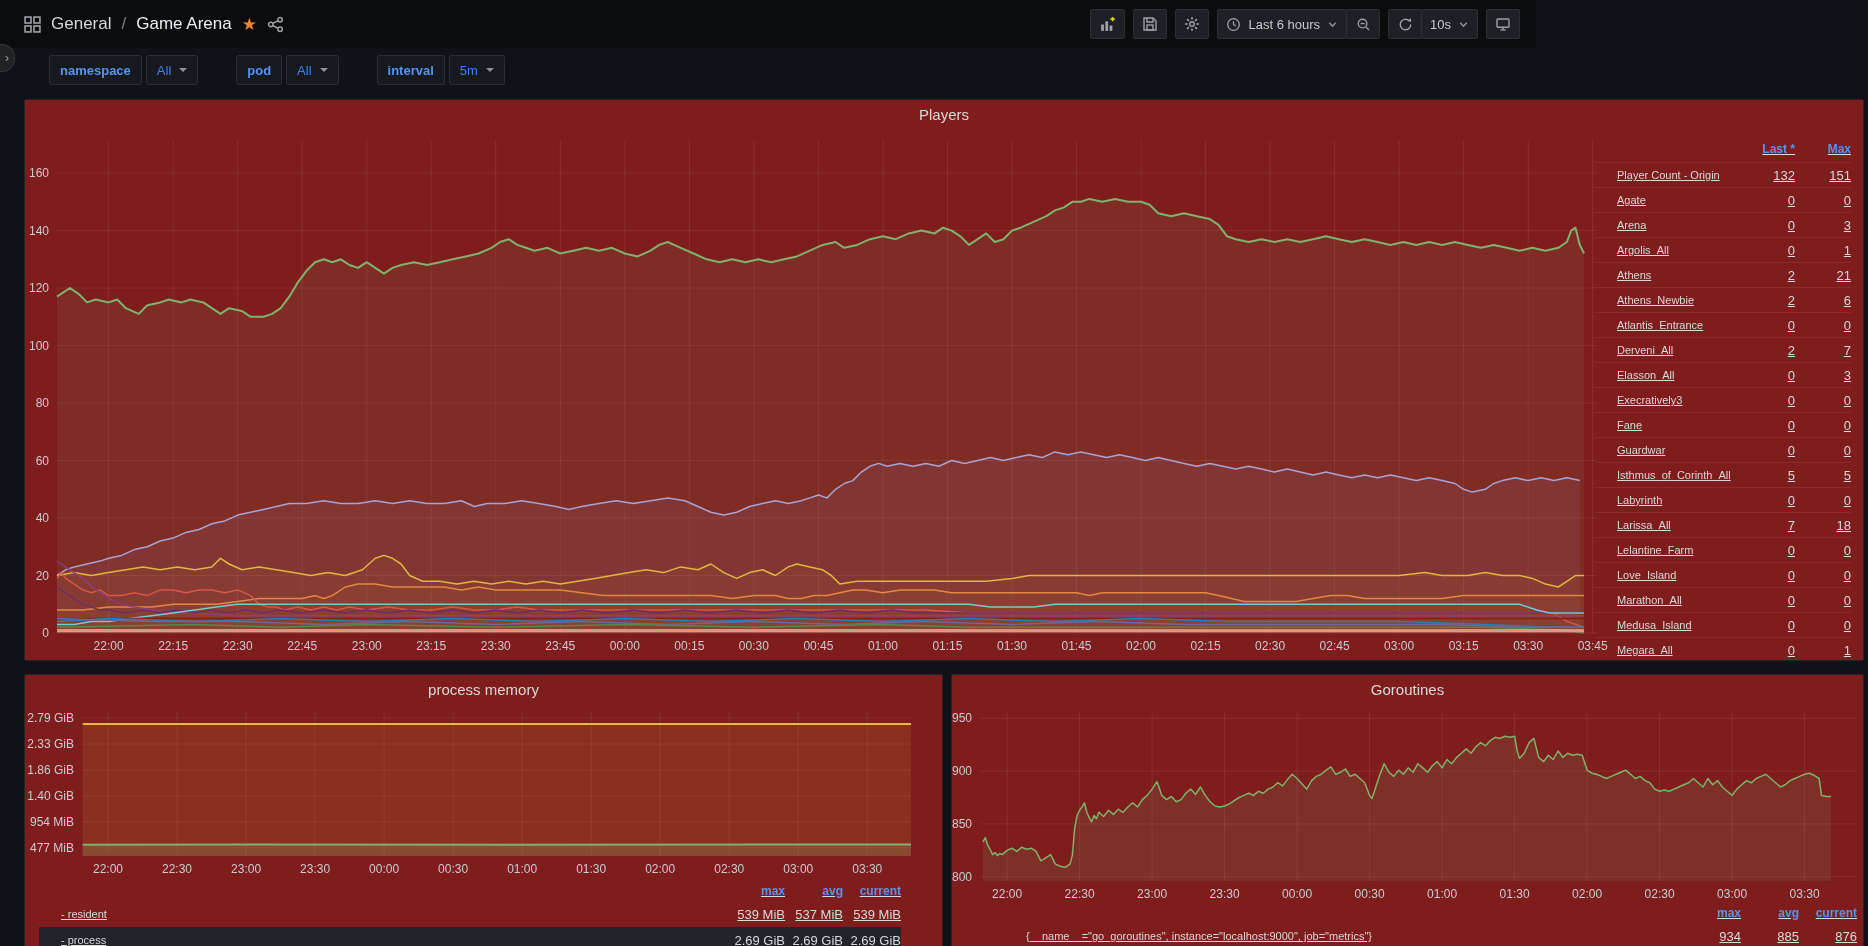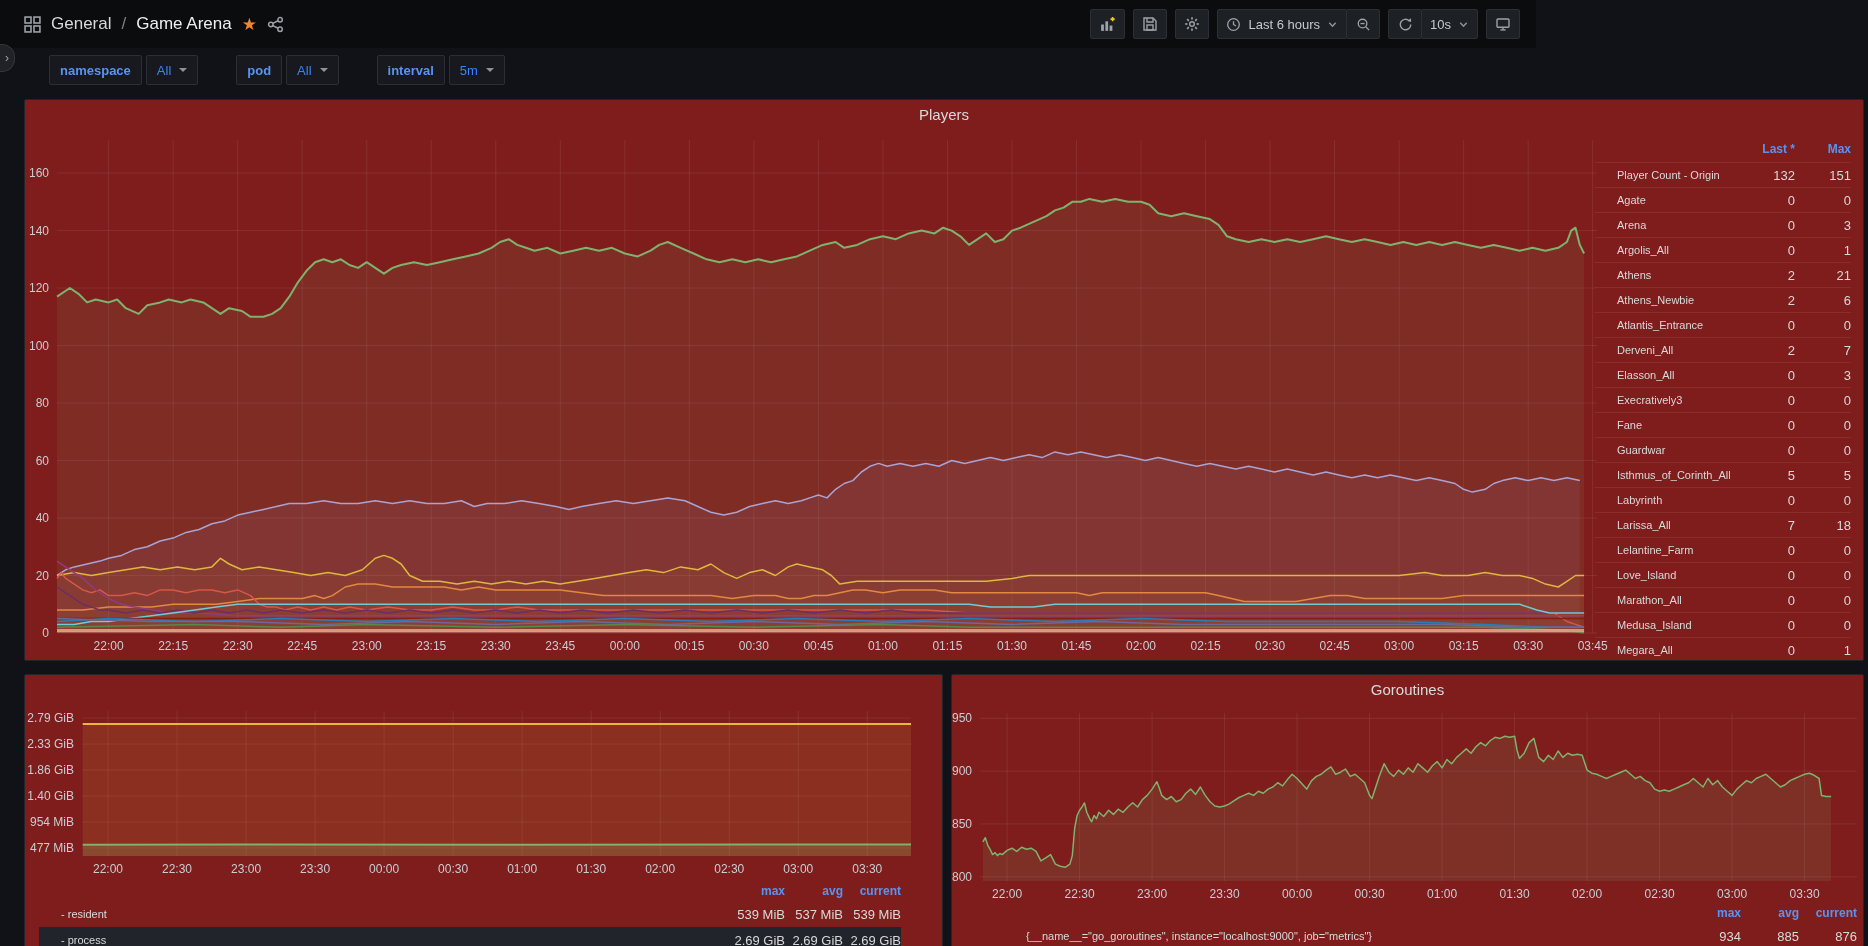--- a/index.html
+++ b/index.html
@@ -25,21 +25,21 @@
   .vargroup{display:flex;align-items:center;gap:4px;padding-left:20px;}
   .chip{height:30px;display:flex;align-items:center;padding:0 10px;background:#17191e;
     border:1px solid #2b2e34;border-radius:2px;box-sizing:border-box;font-size:13px;}
   .chip.lbl{color:#5794f2;font-weight:700;cursor:pointer;}
   .chip.val{color:#3b82f6;gap:8px;cursor:pointer;}
   .caret{width:0;height:0;border-left:4px solid transparent;border-right:4px solid transparent;
     border-top:4px solid #8e9299;display:inline-block;}
   .panel{position:absolute;background:#7f1d1d;border:1px solid #23252a;border-radius:2px;overflow:hidden;box-sizing:border-box;}
   .ptitle{position:absolute;left:0;right:0;top:6px;text-align:center;font-size:15px;font-weight:500;color:#d8d9da;cursor:pointer;}
   svg.chart{position:absolute;left:0;top:0;}
-  .lghead,.lg-row{display:grid;align-items:center;}
+  .lghead,.lg-row{display:grid;align-items:center;text-decoration:underline;}
   .plegend{position:absolute;left:1570px;top:36px;width:262px;padding-right:6px;box-sizing:border-box;}
   .plegend .lghead,.plegend .lg-row{grid-template-columns:20px 1fr 52px 56px;}
   .plegend .lghead{height:26px;}
   .plegend .lg-row{height:24px;border-top:1px solid rgba(255,255,255,0.07);cursor:pointer;}
   .lgcol{font-size:12px;font-weight:700;color:#5794f2;text-align:right;cursor:pointer;}
   .sw{width:14px;height:4px;border-radius:2px;}
   .lgname{font-size:11px;color:#d8d9da;padding-left:2px;white-space:nowrap;overflow:hidden;cursor:pointer;}
   .lgv{font-size:13px;color:#d8d9da;text-align:right;}
   .blegend .lghead,.blegend .lg-row{grid-template-columns:20px 1fr 58px 58px 58px;}
   .blegend{position:absolute;box-sizing:border-box;}
@@ -396,20 +396,21 @@
           <span><span class="sw" style="background: rgb(249, 186, 143);"></span></span>
           <span class="lgname">Megara_All</span>
           <span class="lgv">0</span>
           <span class="lgv">1</span>
         </div>
       </div>
   </div>
 </div>
 
 <div class="panel" style="left:24px;top:674px;width:919px;height:300px;">
+  <div class="ptitle">process memory</div>
   <svg class="chart" width="917" height="204">
       <line x1="57" y1="172.98985343855693" x2="886" y2="172.98985343855693" stroke="rgba(255,255,255,0.08)" stroke-width="1"></line>
       <text x="49" y="176.98985343855693" fill="#c9ccd1" font-size="12" text-anchor="end" font-family="Liberation Sans, sans-serif">477 MiB</text>
       <line x1="57" y1="146.9977452085682" x2="886" y2="146.9977452085682" stroke="rgba(255,255,255,0.08)" stroke-width="1"></line>
       <text x="49" y="150.9977452085682" fill="#c9ccd1" font-size="12" text-anchor="end" font-family="Liberation Sans, sans-serif">954 MiB</text>
       <line x1="57" y1="121.00563697857947" x2="886" y2="121.00563697857947" stroke="rgba(255,255,255,0.08)" stroke-width="1"></line>
       <text x="49" y="125.00563697857947" fill="#c9ccd1" font-size="12" text-anchor="end" font-family="Liberation Sans, sans-serif">1.40 GiB</text>
       <line x1="57" y1="95.01352874859076" x2="886" y2="95.01352874859076" stroke="rgba(255,255,255,0.08)" stroke-width="1"></line>
       <text x="49" y="99.01352874859076" fill="#c9ccd1" font-size="12" text-anchor="end" font-family="Liberation Sans, sans-serif">1.86 GiB</text>
       <line x1="57" y1="69.02142051860203" x2="886" y2="69.02142051860203" stroke="rgba(255,255,255,0.08)" stroke-width="1"></line>

